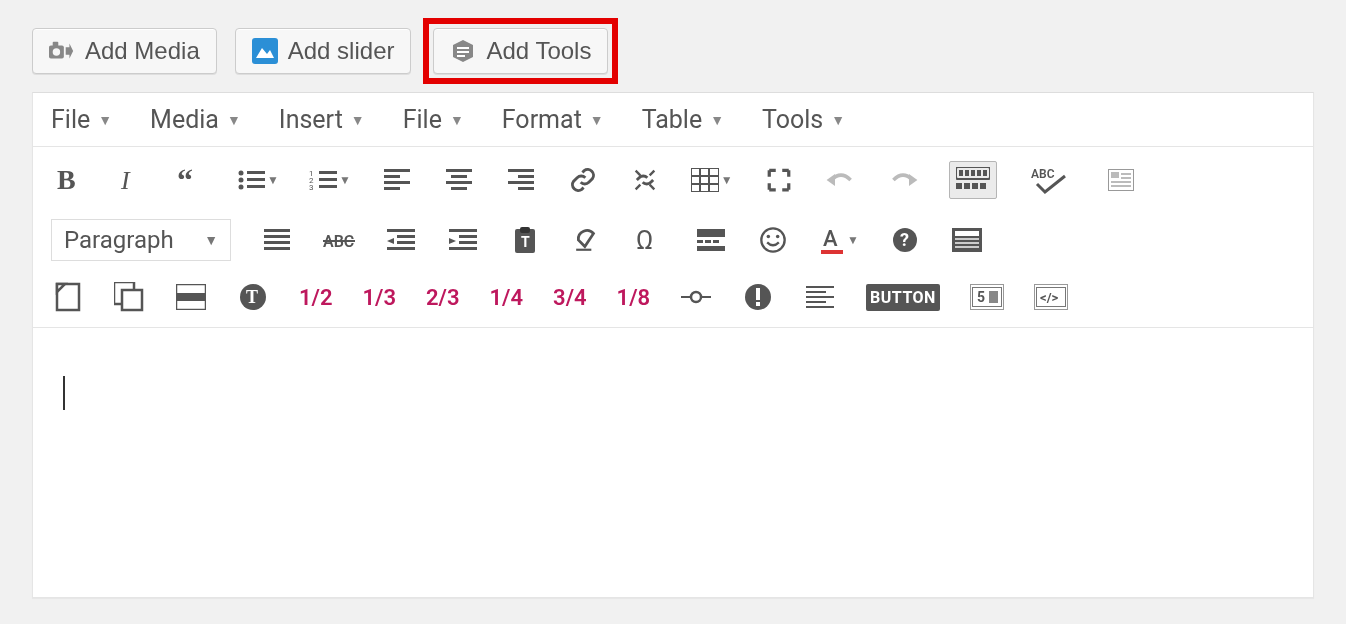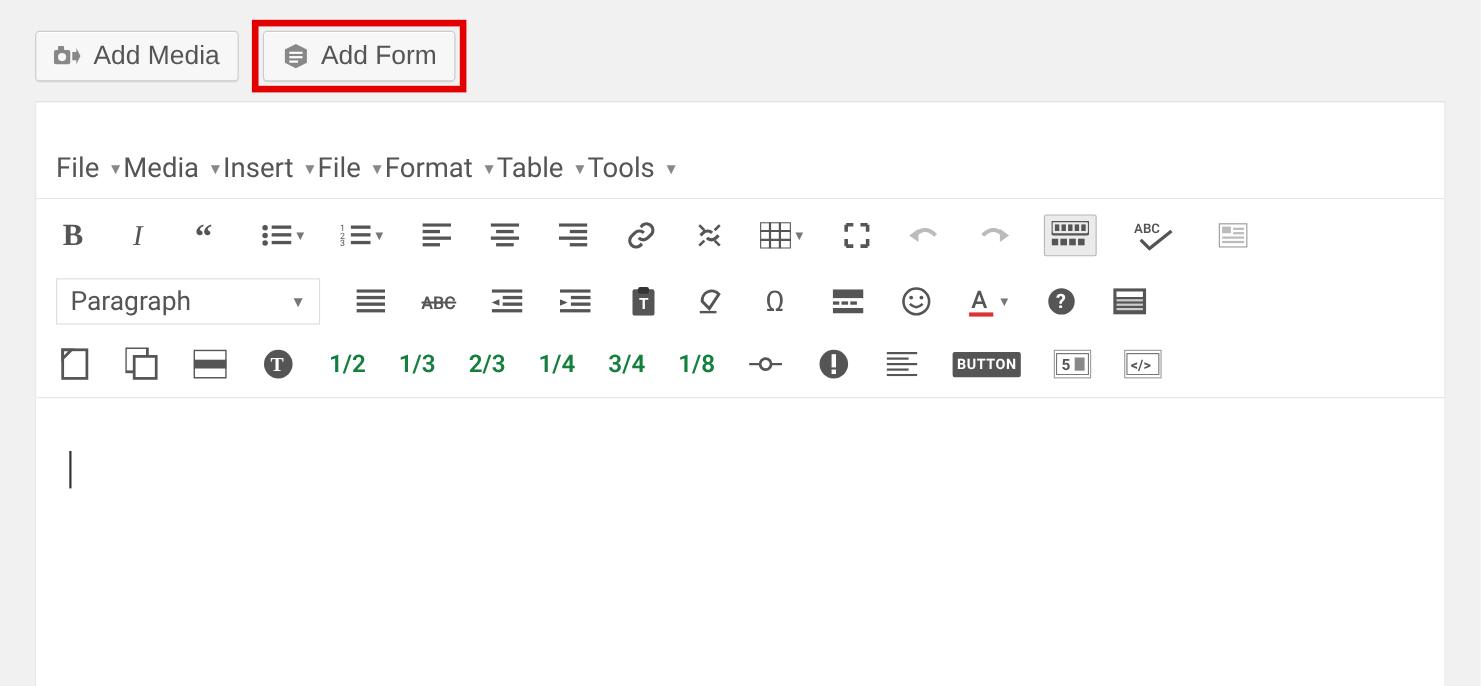--- a/index.html
+++ b/index.html
@@ -39,25 +39,25 @@
   }
   .editor {
     margin: 0 32px;
     background: #fff;
     border: 1px solid #e5e5e5;
     border-top: 1px solid #ddd;
     box-shadow: 0 1px 1px rgba(0,0,0,0.04);
   }
   .menubar {
     display: flex;
+    gap: 38px;
     padding: 12px 18px;
     border-bottom: 1px solid #e5e5e5;
     font-size: 25px;
     color: #555;
-    margin-top: 34px;
   }
   .menuitem {
     display: inline-flex;
     align-items: center;
     gap: 8px;
     cursor: pointer;
   }
   .menuitem .caret { font-size: 14px; color: #888; }
   .tb-row {
     display: flex;
@@ -81,30 +81,30 @@
   }
   .tb-btn.wide { width: 48px; }
   .tb-split { display:flex; align-items:center; gap:2px; cursor:pointer;}
   .tb-split .caret { font-size:12px; color:#777; }
   .paragraph-select {
     border: 1px solid #ddd;
     padding: 6px 12px;
     font-size: 24px;
     color:#555;
     display:flex; align-items:center; justify-content:space-between;
-    width: 240px;
+    width: 180px;
     cursor:pointer;
     background:#fff;
   }
   .paragraph-select .caret { font-size:14px; color:#777; }
   .frac {
-    font-size: 22px; font-weight: 600; color:#15803d; cursor:pointer;
+    font-size: 22px; font-weight: 600; color:#be185d; cursor:pointer;
   }
   .badge-btn {
-    background:#555; color:#fff; font-size:13px; padding:4px 4px; border-radius:2px; font-weight:700; letter-spacing:0.5px;
+    background:#555; color:#fff; font-size:16px; padding:4px 4px; border-radius:2px; font-weight:700; letter-spacing:0.5px;
     display:inline-block; min-width:46px; text-align:center;
   }
   .frame-btn { border:1px solid #999; width:34px; height:26px; display:flex; align-items:center; justify-content:center; font-size:11px; color:#555; font-weight:700;}
   .content-area {
     border-top: 1px solid #e5e5e5;
     height: 270px;
     padding: 48px 30px;
     background:#fff;
     position:relative;
   }
@@ -123,33 +123,42 @@
       <svg width="28" height="24" viewBox="0 0 28 24">
           <rect x="0" y="6" width="16" height="14" rx="2" fill="#888"></rect>
           <circle cx="8" cy="13" r="4" fill="#f7f7f7"></circle>
           <rect x="4" y="2" width="6" height="6" rx="1" fill="#888"></rect>
           <path d="M18 8 L22 8 L22 4 L26 12 L22 20 L22 16 L18 16 Z" fill="#888"></path>
         </svg>
     </span>
     <span>Add Media</span>
   </button>
 
+  <button class="media-btn">
+    <span class="ic">
+      <svg width="26" height="26" viewBox="0 0 26 26">
+          <rect width="26" height="26" rx="3" fill="#2b8fd6"></rect>
+          <path d="M4 20 L10 10 L15 16 L18 12 L22 20 Z" fill="#fff"></path>
+        </svg>
+    </span>
+    <span>Add slider</span>
+  </button>
 
 
   <span class="highlight-box">
     <button class="media-btn">
       <span class="ic">
         <svg width="24" height="24" viewBox="0 0 24 24">
             <polygon points="12,1 22,6 22,18 12,23 2,18 2,6" fill="#888"></polygon>
             <rect x="6" y="8" width="12" height="2" fill="#fff"></rect>
             <rect x="6" y="12" width="12" height="2" fill="#fff"></rect>
             <rect x="6" y="16" width="8" height="2" fill="#fff"></rect>
           </svg>
       </span>
-      <span>Add Form</span>
+      <span>Add Tools</span>
     </button>
   </span>
 </div>
 
 <div class="editor">
 
   <div class="menubar">
     <span class="menuitem">
         <span>File</span>
         <span class="caret">▼</span>

